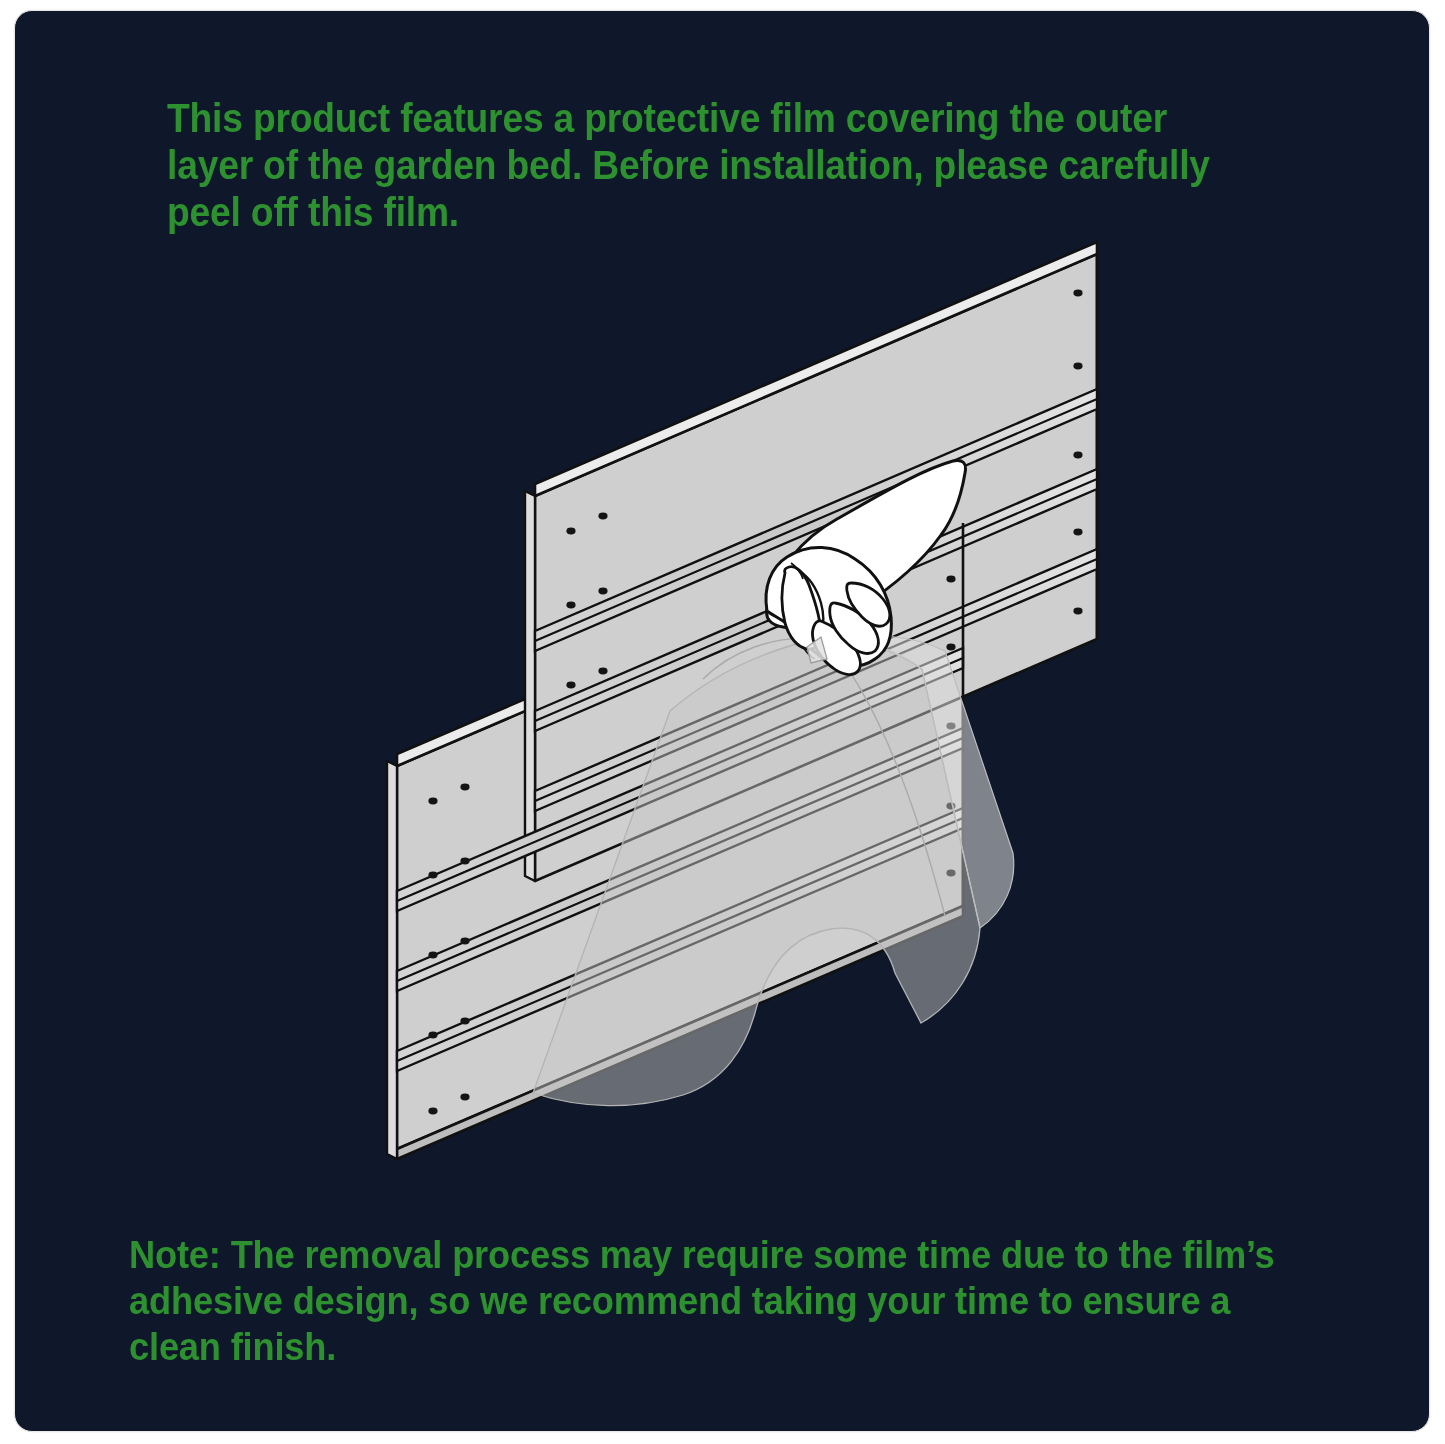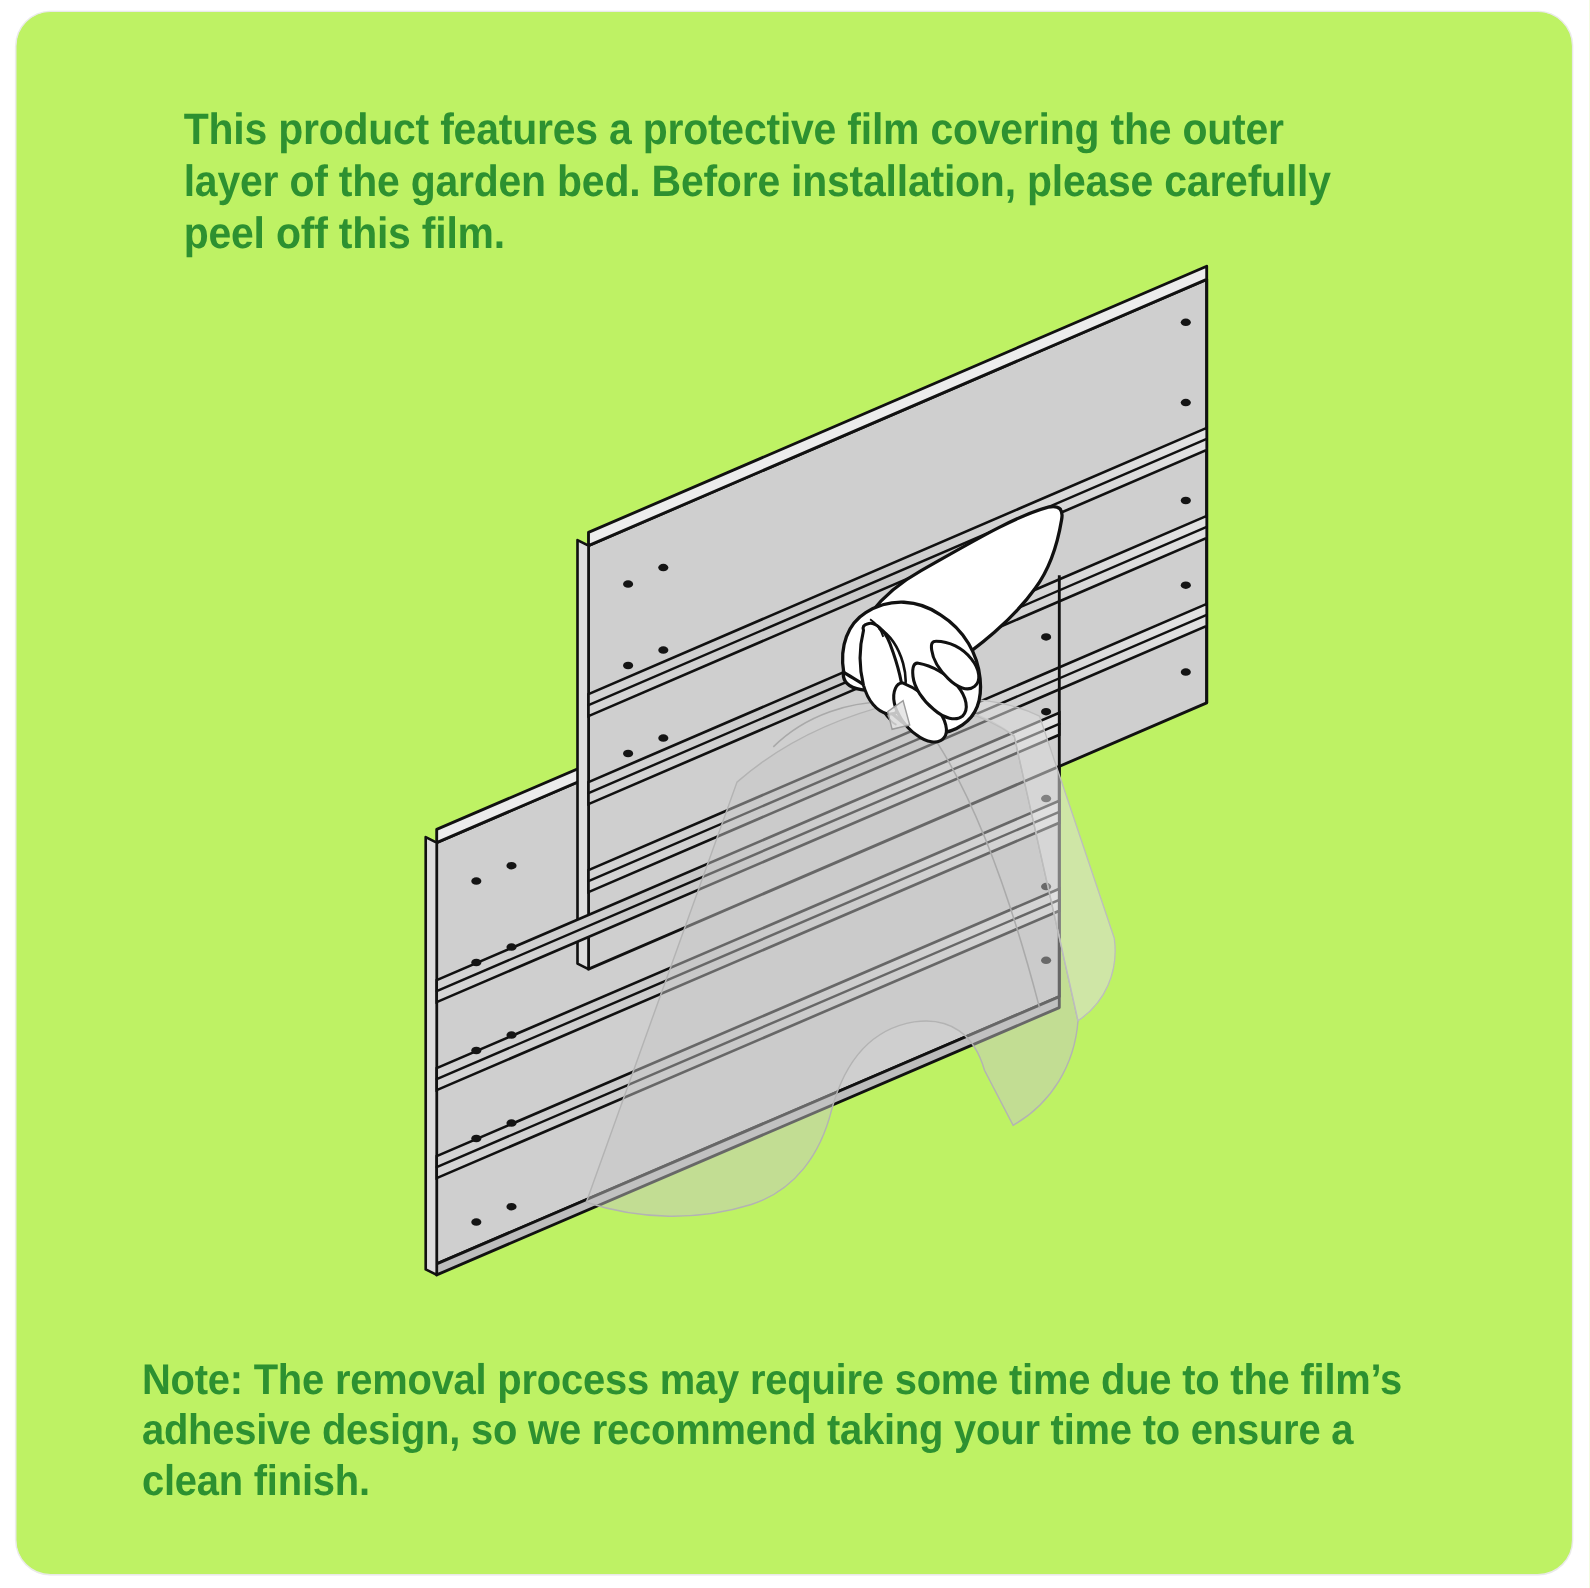--- a/index.html
+++ b/index.html
@@ -18,23 +18,23 @@
     background: #ffffff;
     overflow: hidden;
   }
   
   .card {
     position: absolute;
     left: 14px;
     top: 10px;
     width: 1416px;
     height: 1422px;
-    background: #bef264;
+    background: #0f172a;
     border: 1px solid #e9e9e9;
-    border-radius: 32px;
+    border-radius: 18px;
     box-sizing: border-box;
     box-shadow: 0 0 0 0.5px #f2f2f2;
   }
   
   .instruction-text {
     position: absolute;
     color: #2d9130;
     font-weight: bold;
     font-stretch: condensed;
     letter-spacing: -0.2px;

